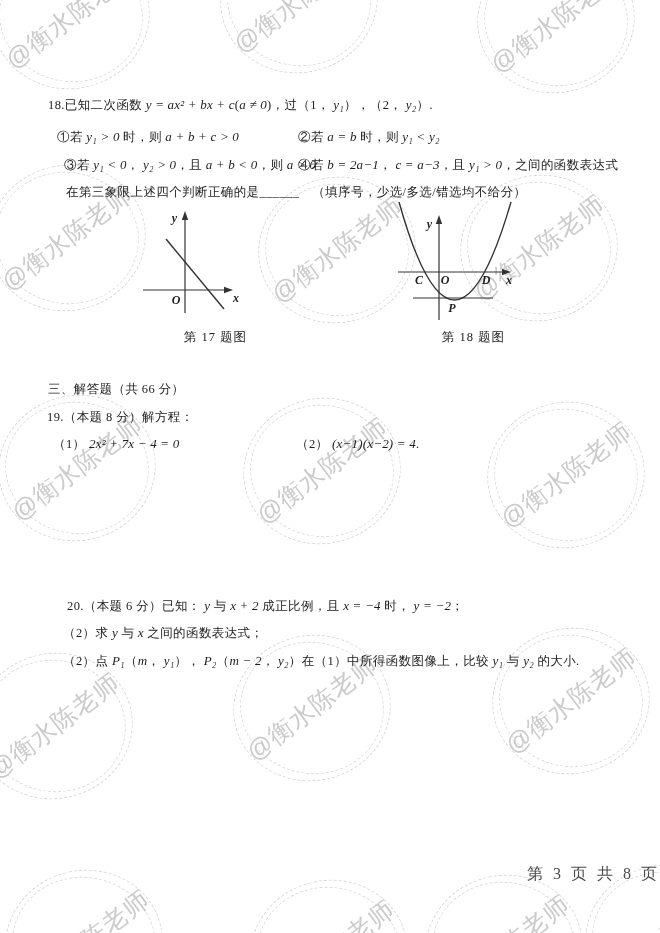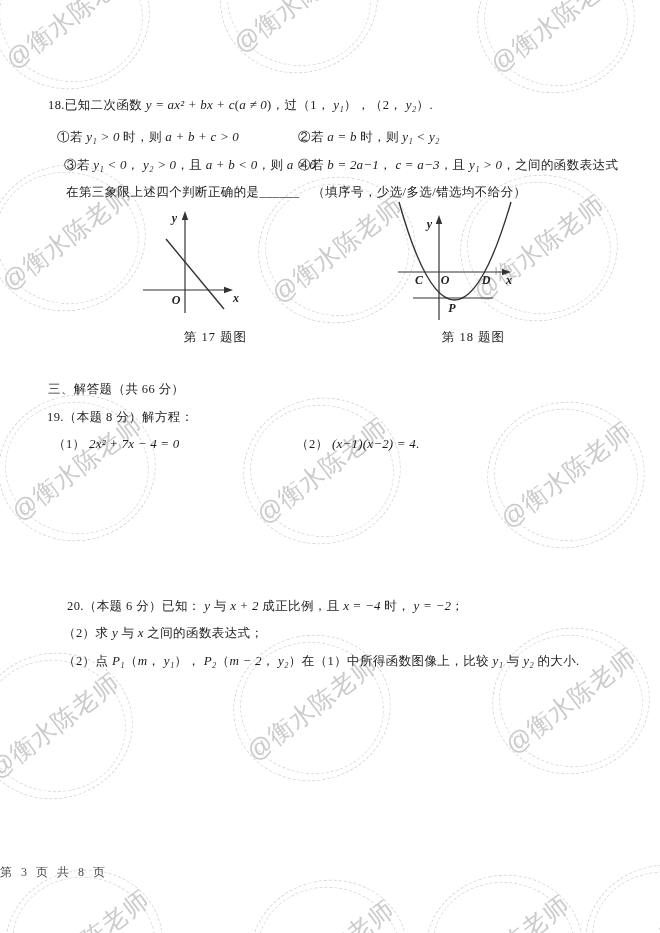--- a/index.html
+++ b/index.html
@@ -17,22 +17,22 @@
     transform:translate(-50%,-50%) rotate(-37deg);
     font-family:"Liberation Sans","DejaVu Sans",sans-serif;
     font-size:25px;color:#cbcbcb;white-space:nowrap;letter-spacing:1px;
   }
   
   .line{position:absolute;white-space:nowrap;font-size:12.5px;letter-spacing:0.4px;}
   .seg-m{font-style:italic;font-size:13px;letter-spacing:0.2px;}
   .seg-c{font-style:normal;}
   .bold{font-weight:normal;}
   .caption{position:absolute;width:100px;text-align:right;font-size:12.5px;letter-spacing:1px;}
-  .footer{position:absolute;left:0;right:0;top:864px;text-align:left;
-    font-size:12px;color:#4a4a4a;letter-spacing:3px;}
+  .footer{position:absolute;left:0;right:0;top:864px;text-align:right;
+    font-size:16px;color:#4a4a4a;letter-spacing:3px;}
   
   .fig{position:absolute;}
   .fig line, .fig path{stroke:#333;fill:none;}
   .fig .axis{stroke-width:1.2;}
   .fig .curve{stroke-width:1.4;}
   .fig polygon{fill:#333;stroke:none;}
   .fig text{font-family:"Liberation Serif","DejaVu Serif",serif;
     font-style:italic;font-weight:bold;font-size:12px;fill:#222;}
 </style>
 </head>

